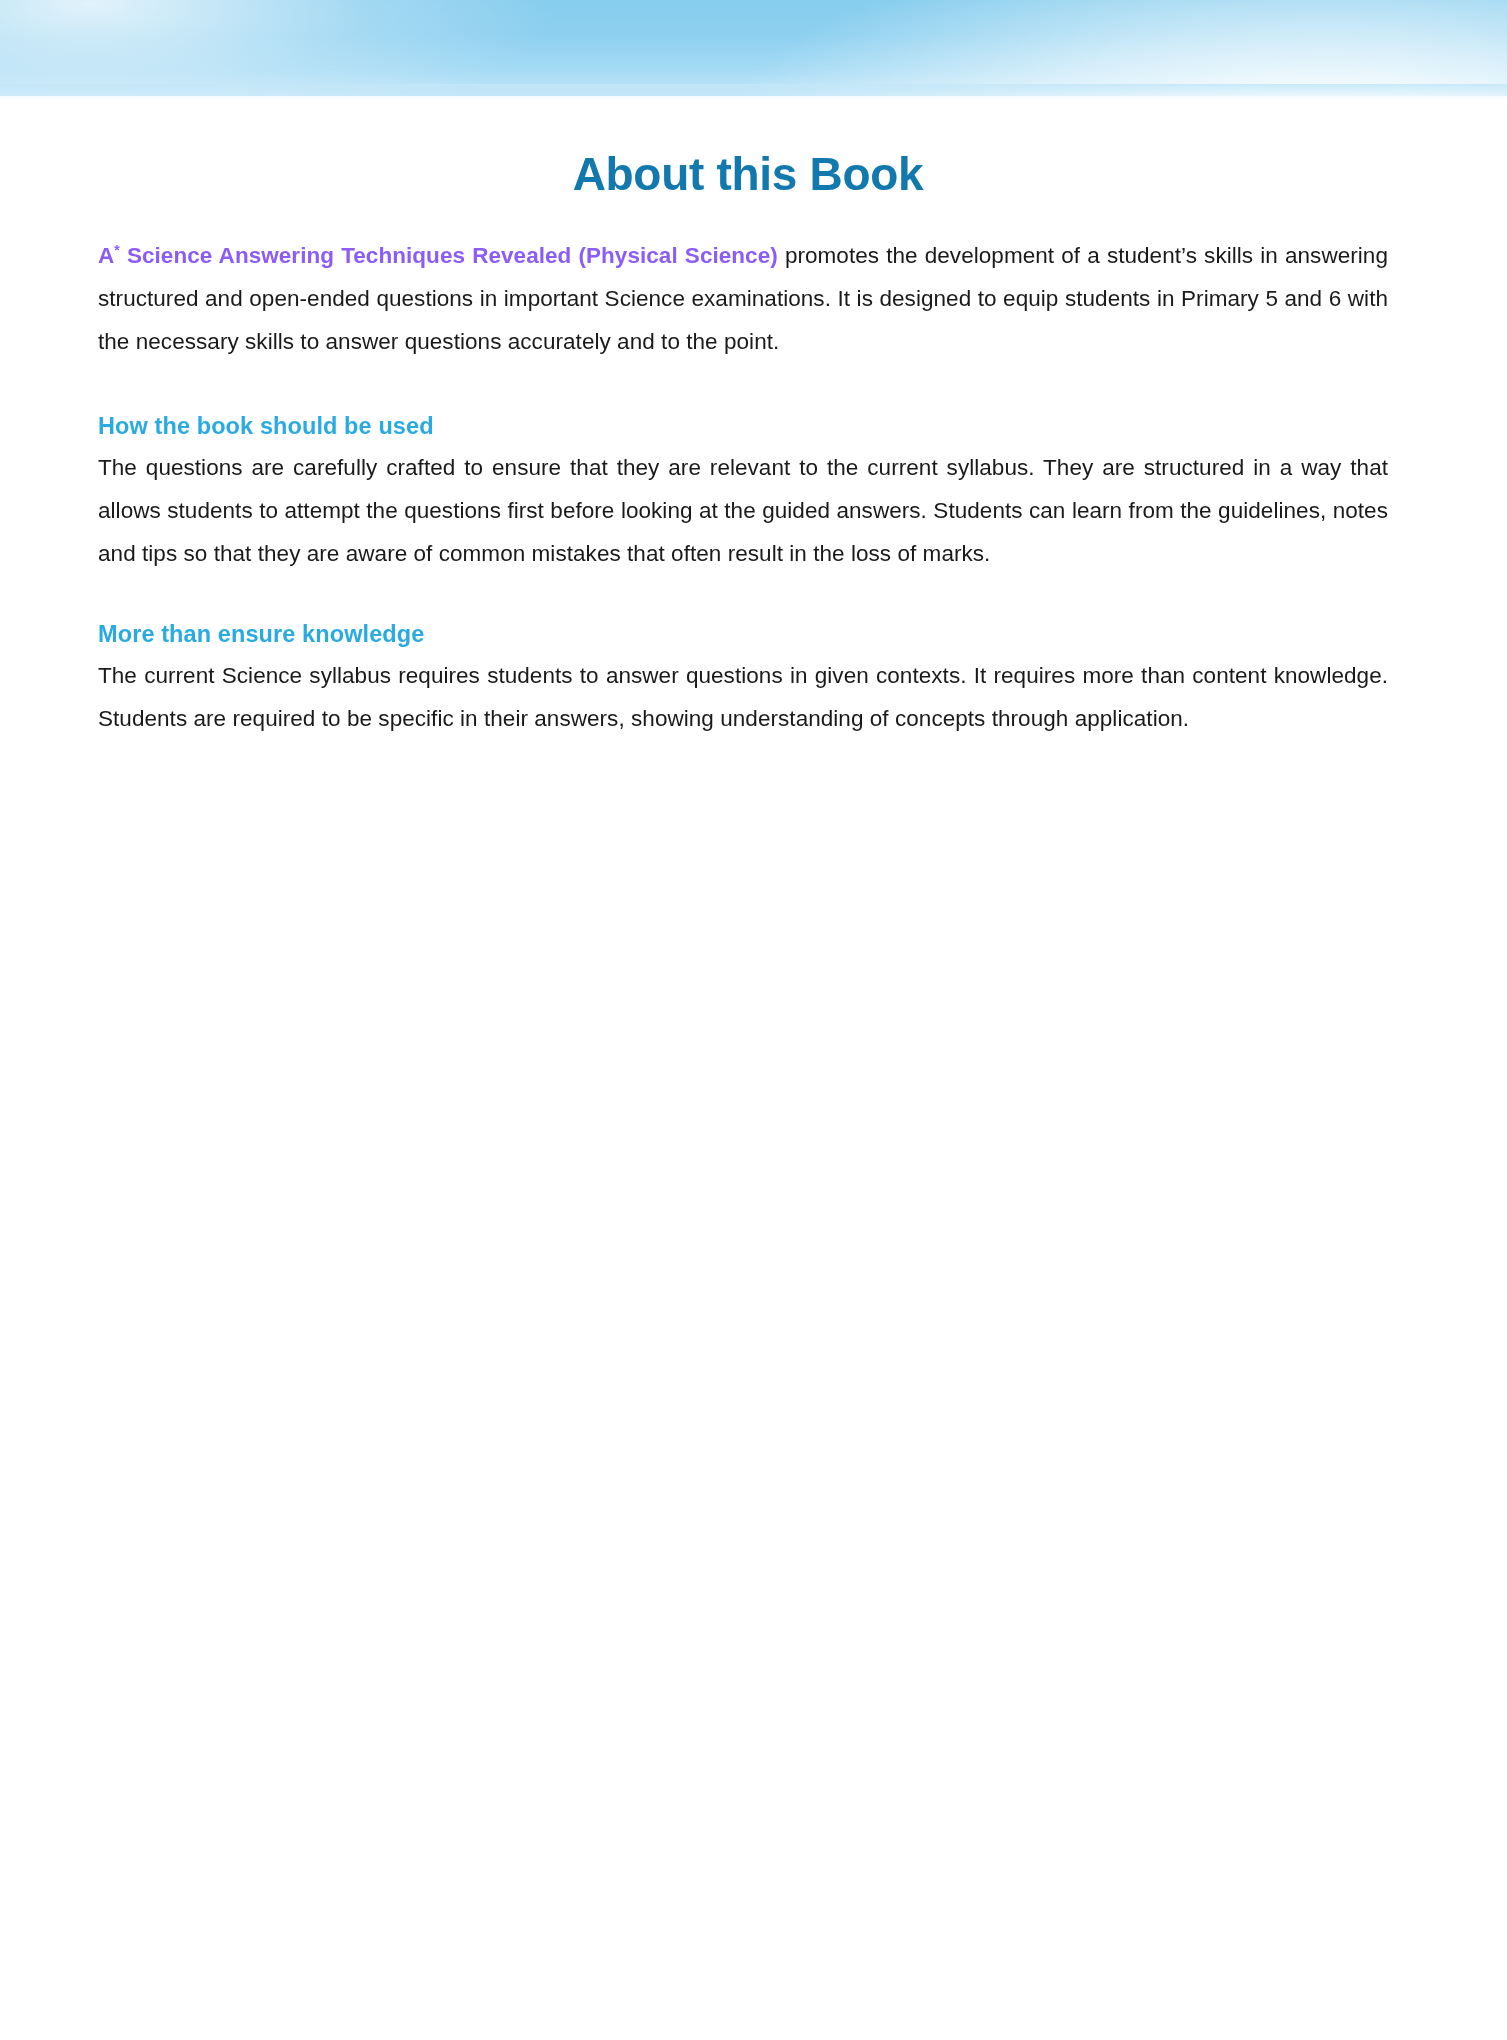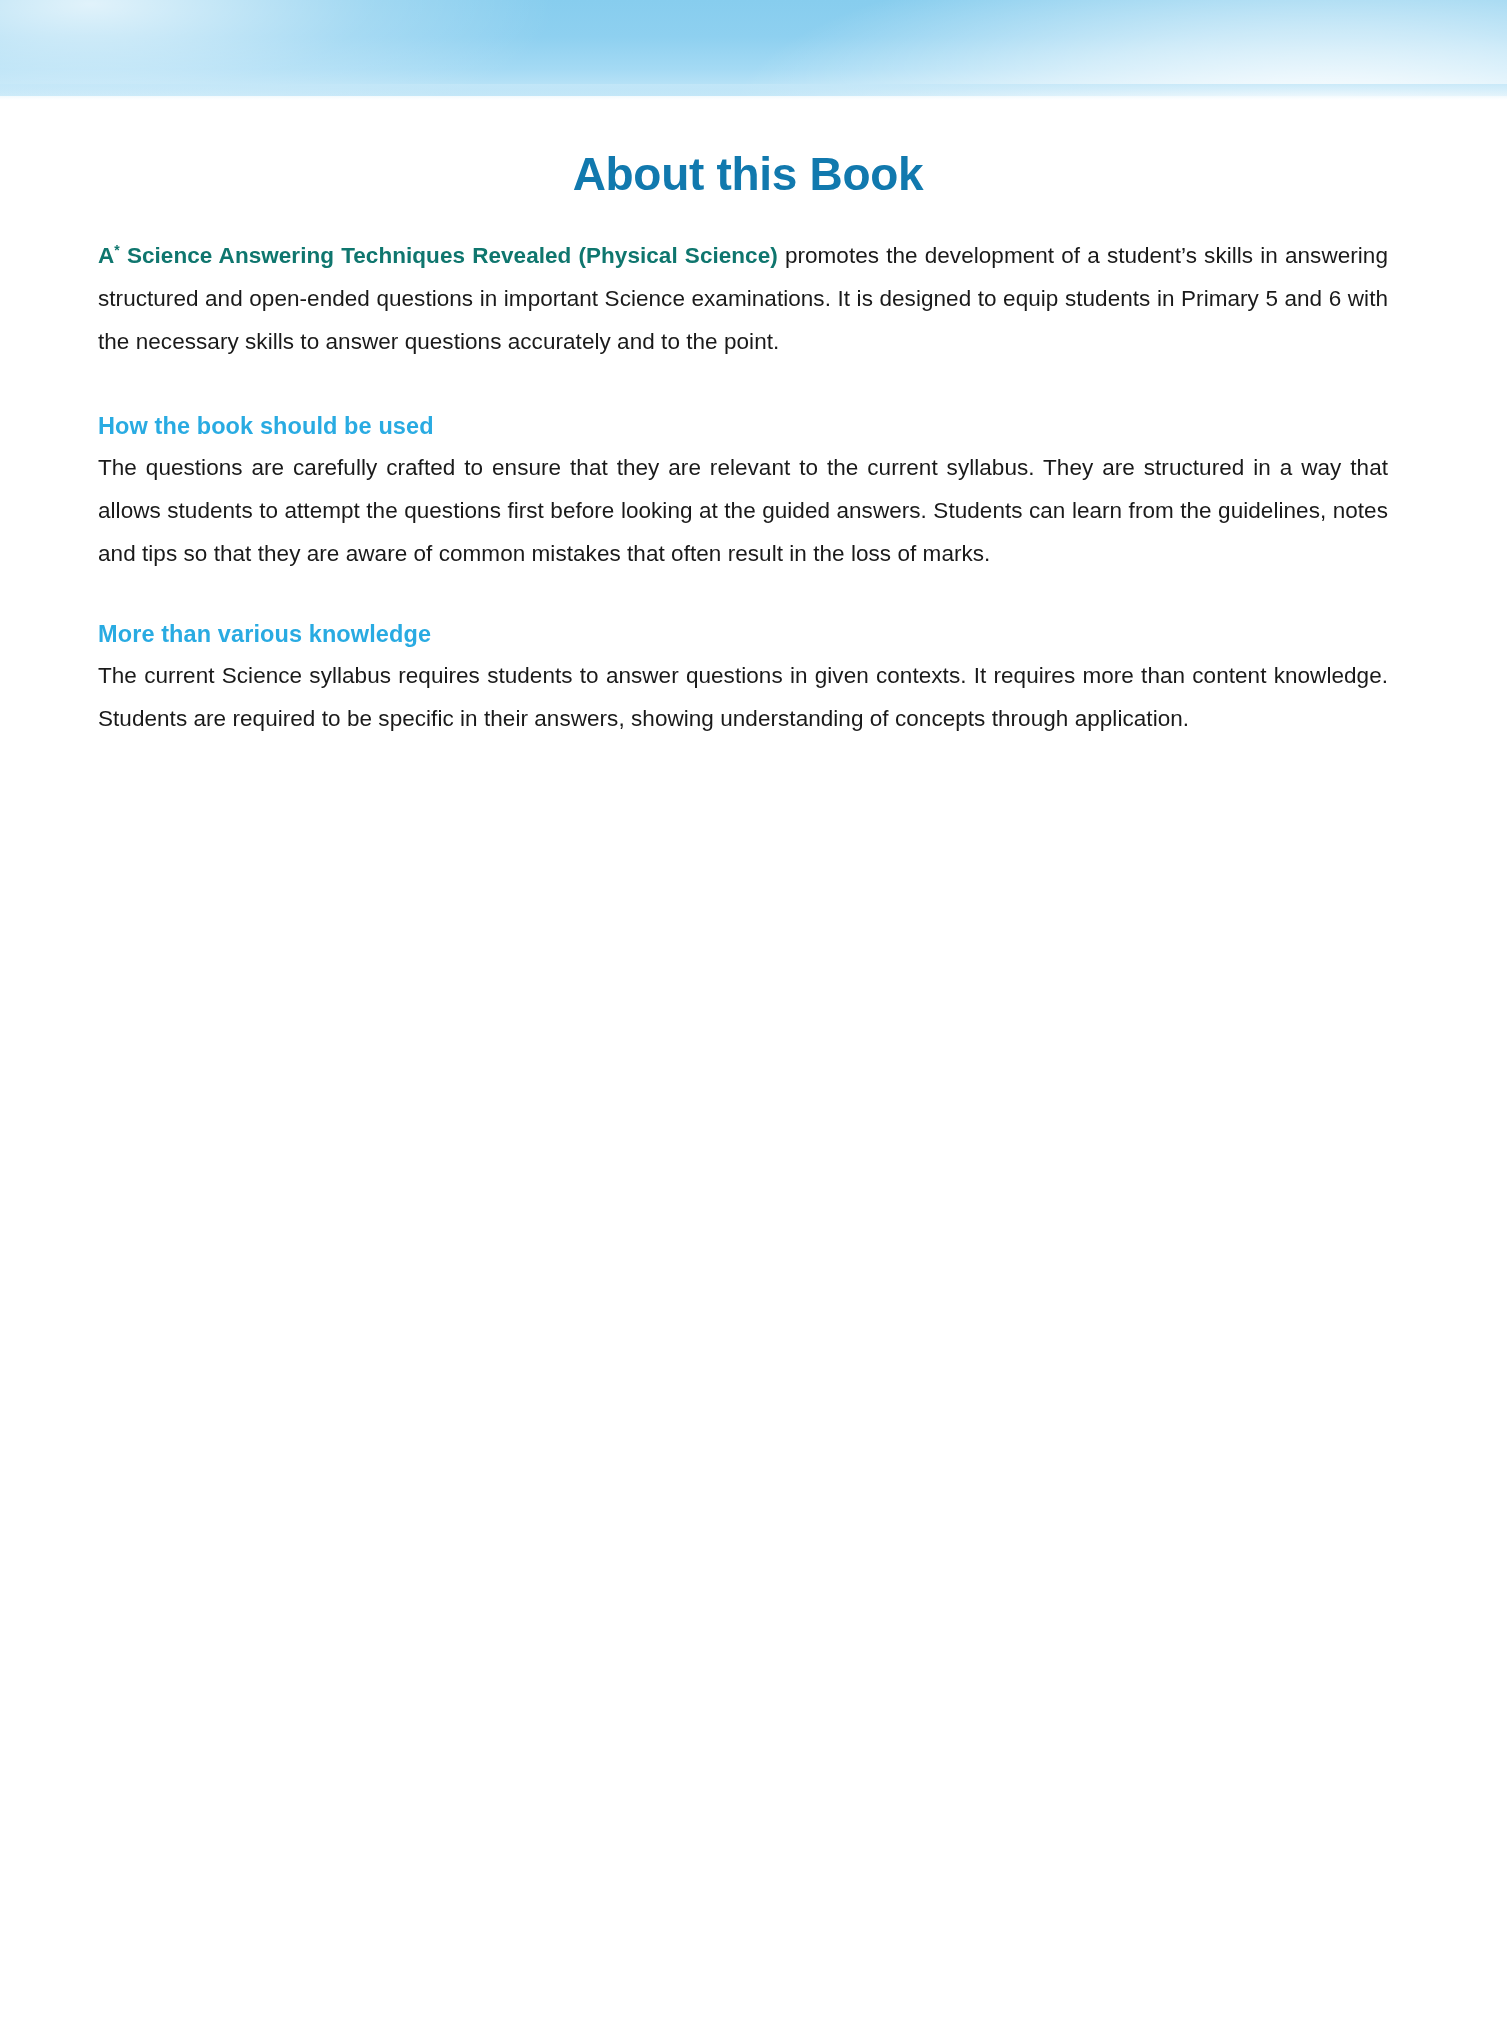--- a/index.html
+++ b/index.html
@@ -76,21 +76,21 @@
     margin: 0;
     color: #1a1a1a;
     font-size: 22.5px;
     line-height: 43px;
     text-align: justify;
     text-justify: inter-word;
     letter-spacing: 0.05px;
   }
 
   .run-in {
-    color: #0f766e;
+    color: #8b5cf6;
     font-weight: bold;
   }
   .run-in sup {
     font-size: 0.62em;
     line-height: 0;
     vertical-align: super;
   }
 
   h2.section-heading {
     color: #29abe2;
@@ -125,20 +125,20 @@
       <p class="para">
         <span class="run-in"><span>A</span><sup>*</sup><span> Science Answering Techniques Revealed (Physical Science)</span></span><span> promotes the development of a student’s skills in answering structured and open-ended questions in important Science examinations. It is designed to equip students in Primary 5 and 6 with the necessary skills to answer questions accurately and to the point.</span>
       </p>
 
       <div class="block">
         <h2 class="section-heading">How the book should be used</h2>
         <p class="para">The questions are carefully crafted to ensure that they are relevant to the current syllabus. They are structured in a way that allows students to attempt the questions first before looking at the guided answers. Students can learn from the guidelines, notes and tips so that they are aware of common mistakes that often result in the loss of marks.</p>
       </div>
 
       <div class="block tight">
-        <h2 class="section-heading">More than various knowledge</h2>
+        <h2 class="section-heading">More than ensure knowledge</h2>
         <p class="para">The current Science syllabus requires students to answer questions in given contexts. It requires more than content knowledge. Students are required to be specific in their answers, showing understanding of concepts through application.</p>
       </div>
 
 
     </div>
   </div>
 </div>
 
 </body></html>

